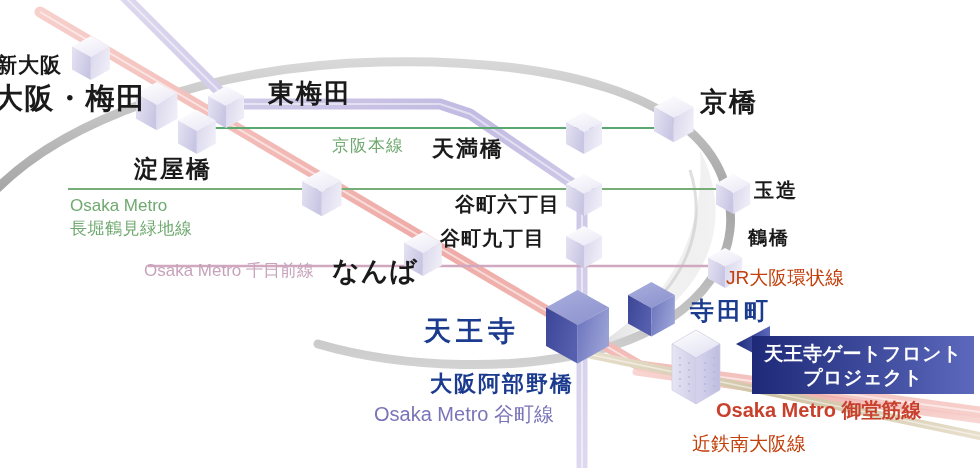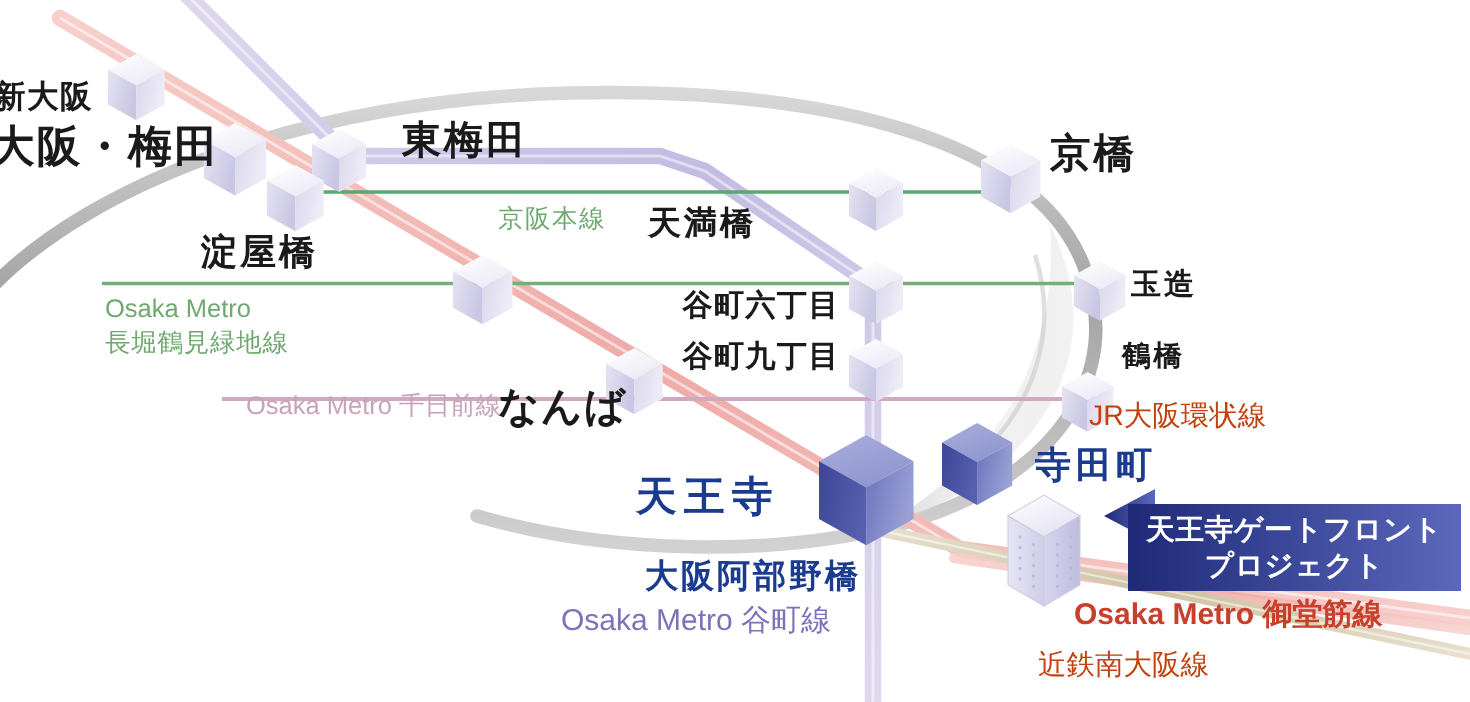--- a/index.html
+++ b/index.html
@@ -266,39 +266,39 @@
 
   <div class="lbl st-blk" style="left:134px;top:142px;font-size:24px;letter-spacing:2px;margin-top:15px;">淀屋橋</div>
 
   <div class="lbl st-blk" style="left:700px;top:89px;font-size:27px;letter-spacing:2px;">京橋</div>
 
   <div class="lbl st-blk" style="left:432px;top:138px;font-size:22px;letter-spacing:2px;">天満橋</div>
 
 
   <div class="lbl st-blk" style="left:455px;top:194px;font-size:20px;letter-spacing:1px;">谷町六丁目</div>
 
-  <div class="lbl st-blk" style="left:455px;top:228px;font-size:20px;letter-spacing:1px;">谷町九丁目</div>
+  <div class="lbl st-blk" style="left:440px;top:228px;font-size:20px;letter-spacing:1px;">谷町九丁目</div>
 
   <div class="lbl st-blk" style="left:754px;top:180px;font-size:20px;letter-spacing:2px;">玉造</div>
 
   <div class="lbl st-blk" style="left:748px;top:228px;font-size:19px;letter-spacing:2px;">鶴橋</div>
 
   <div class="lbl st-blk" style="left:332px;top:258px;font-size:27px;letter-spacing:1px;">なんば</div>
 
   <div class="lbl st-blue" style="left:424px;top:318px;font-size:27px;letter-spacing:5px;">天王寺</div>
 
   <div class="lbl st-blue" style="left:430px;top:373px;font-size:22px;letter-spacing:2px;">大阪阿部野橋</div>
 
   <div class="lbl st-blue" style="left:690px;top:299px;font-size:24px;letter-spacing:3px;">寺田町</div>
 
   <div class="lbl ln-green" style="left:70px;top:197px;font-size:17px;">Osaka Metro</div>
 
   <div class="lbl ln-green" style="left:70px;top:220px;font-size:17px;letter-spacing:.5px;">長堀鶴見緑地線</div>
 
-  <div class="lbl ln-pink" style="left:164px;top:262px;font-size:17px;">Osaka Metro 千日前線</div>
+  <div class="lbl ln-pink" style="left:144px;top:262px;font-size:17px;">Osaka Metro 千日前線</div>
 
   <div class="lbl ln-green" style="left:332px;top:137px;font-size:17px;letter-spacing:1px;">京阪本線</div>
 
   <div class="lbl ln-gray" style="left:726px;top:268px;font-size:19px;">JR大阪環状線</div>
 
   <div class="lbl ln-purple" style="left:374px;top:404px;font-size:20px;">Osaka Metro 谷町線</div>
 
   <div class="lbl ln-red" style="left:716px;top:400px;font-size:20px;font-weight:bold;">Osaka Metro 御堂筋線</div>
 
   <div class="lbl ln-gray" style="left:692px;top:434px;font-size:19px;">近鉄南大阪線</div>

